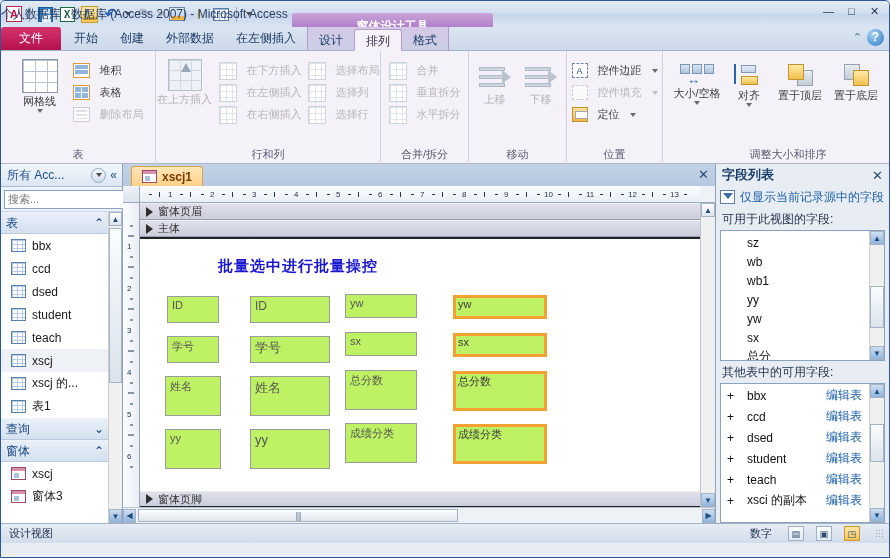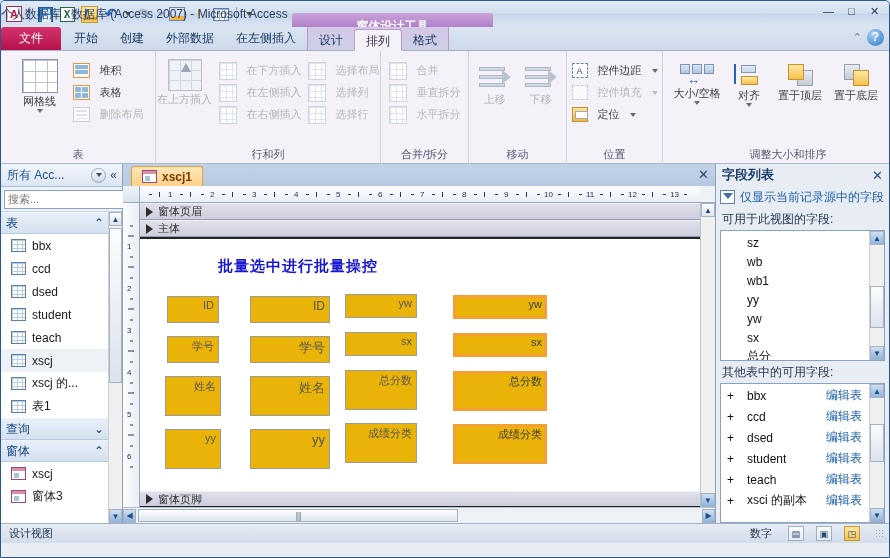--- a/index.html
+++ b/index.html
@@ -230,22 +230,22 @@
 
   .section-bar { height:17px; background:linear-gradient(#dfe0ea,#cdcedd);
      border-bottom:1px solid #9c9cb0; border-top:1px solid #eeeef5;
      display:flex; align-items:center; gap:5px; padding-left:6px; font-size:11px; color:#333;}
   .sect-arrow { width:0;height:0;border-top:5px solid transparent;border-bottom:5px solid transparent;
      border-left:7px solid #2e2e2e; }
   .formbody { background:#fff; position:relative; }
 
   .ftitle { position:absolute; color:#1a18d0; font-weight:bold; font-size:15px;
      letter-spacing:1px; white-space:nowrap;}
-  .ctl { position:absolute; border:1px solid #9b9b9b; background:#eab308; font-size:11px;
-     color:#555; padding:2px 4px; overflow:hidden; white-space:nowrap;text-align:right;}
+  .ctl { position:absolute; border:1px solid #9b9b9b; background:#bef264; font-size:11px;
+     color:#555; padding:2px 4px; overflow:hidden; white-space:nowrap;}
   .ctl.selected { border:3px solid #f5a033; padding:0 2px; color:#3a3a3a;}
 
   .vscroll-doc { width:15px; background:#f0f0f0; border-left:1px solid #b8c3d1;
      position:relative;}
   .hscroll-doc { height:16px; background:#eef1f5; border-top:1px solid #b8c3d1;
      display:flex; align-items:center; position:relative;}
   .hs-thumb { position:absolute; height:13px; background:linear-gradient(#fdfefe,#dde4ed);
      border:1px solid #a6b3c2; display:flex; align-items:center; justify-content:center;
      color:#8a97a8; font-size:9px; letter-spacing:-1px;}
 

